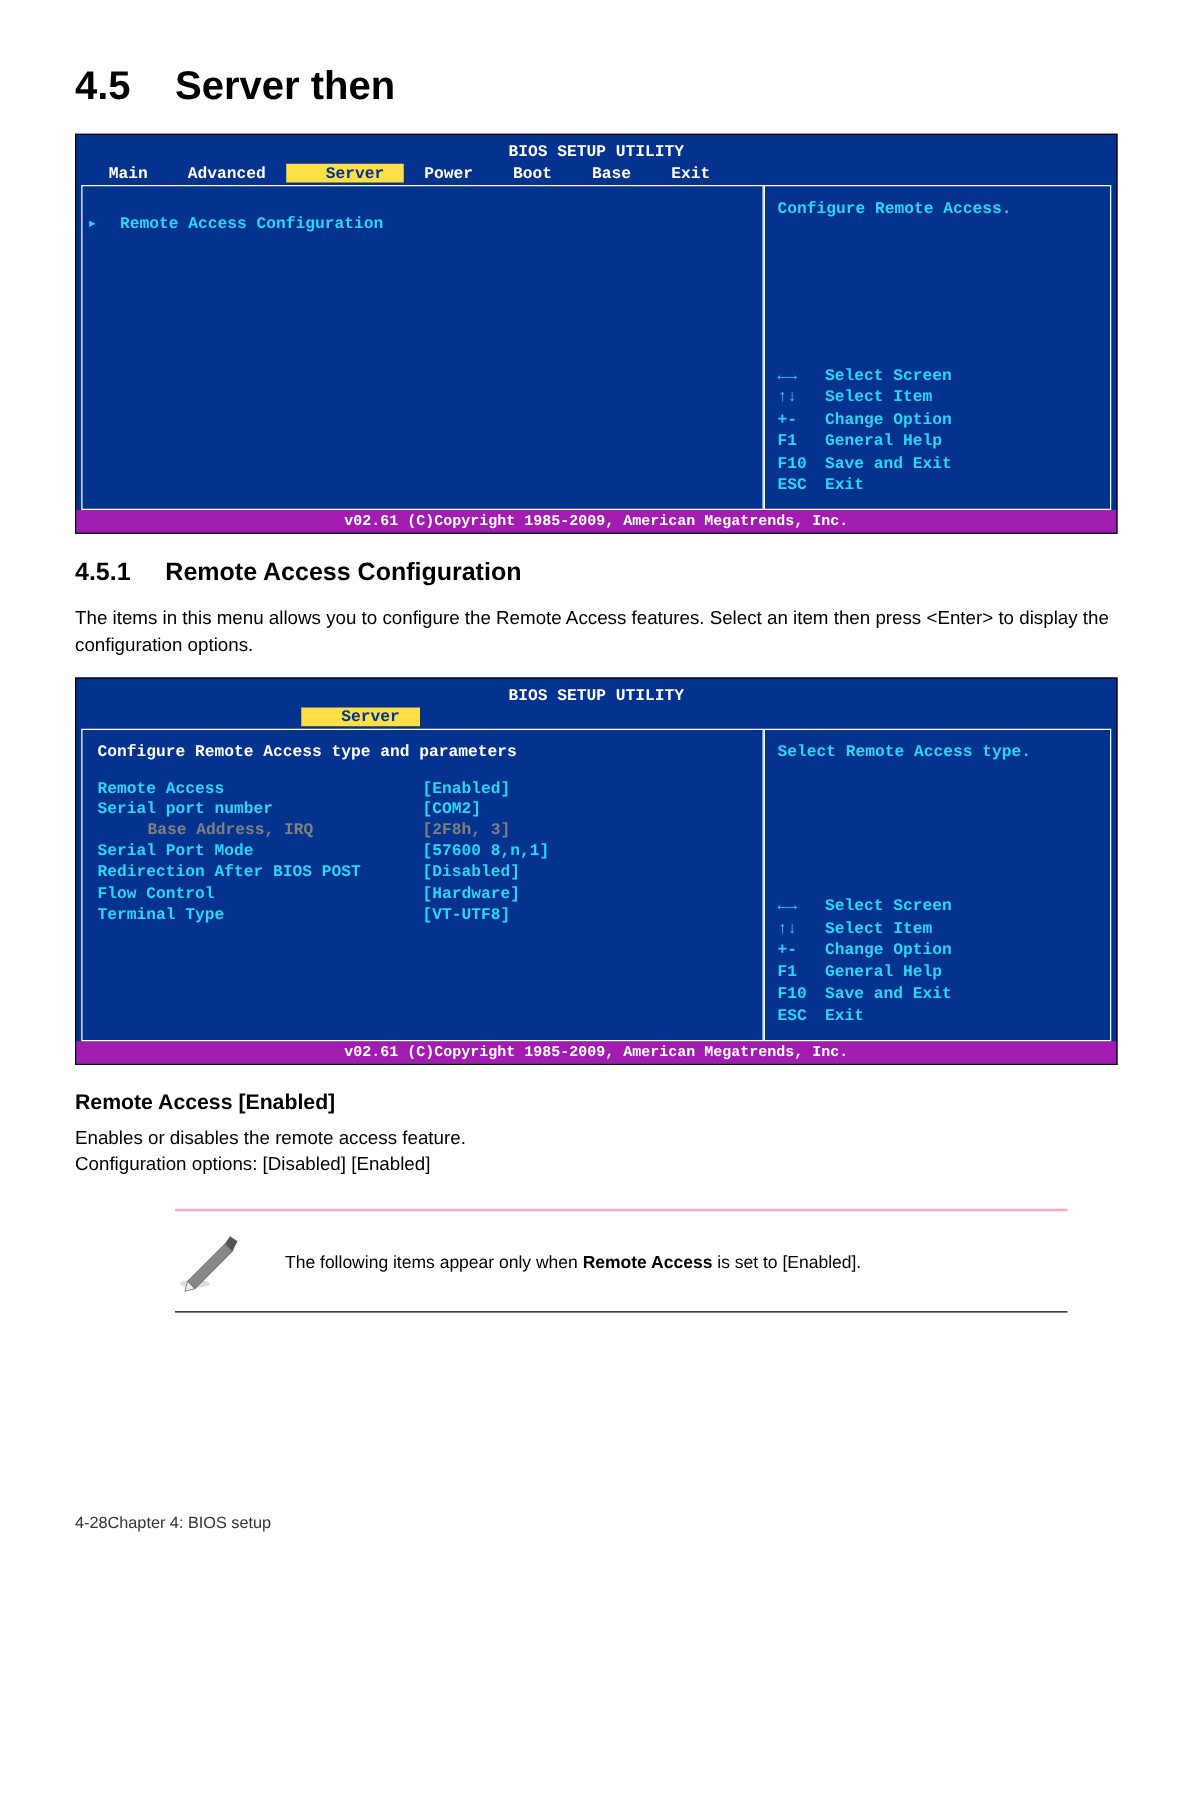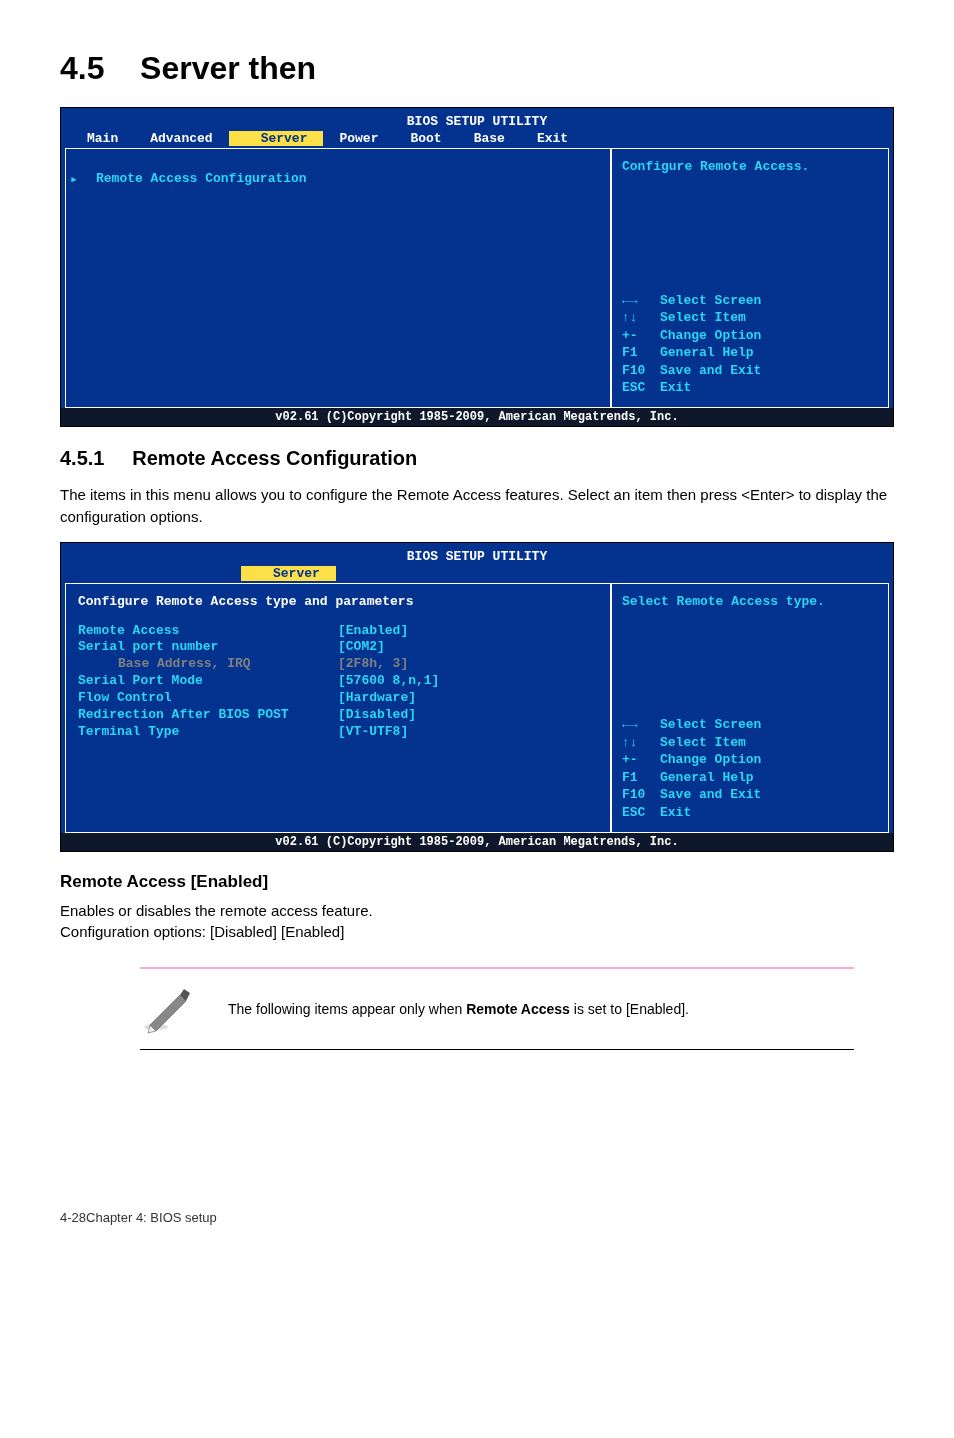--- a/index.html
+++ b/index.html
@@ -79,21 +79,21 @@
       width: 278px;
       border: 1px solid #fff;
       margin: 0 4px 0 0;
       padding: 10px 10px;
       color: #fff;
       display: flex;
       flex-direction: column;
       justify-content: space-between;
     }
     .bios-footer {
-      background: #0f172a;
+      background: #a21caf;
       color: #fff;
       text-align: center;
       padding: 2px 0;
       font-size: 12px;
     }
     .bios-row {
       display: flex;
       line-height: 1.3;
     }
     .label-col { width: 260px; }
@@ -221,26 +221,26 @@
           </div>
           <div class="bios-row">
             <span class="label-col gray indent">Base Address, IRQ</span>
             <span class="val-col gray">[2F8h, 3]</span>
           </div>
           <div class="bios-row">
             <span class="label-col cyan">Serial Port Mode</span>
             <span class="val-col cyan">[57600 8,n,1]</span>
           </div>
           <div class="bios-row">
+            <span class="label-col cyan">Redirection After BIOS POST</span>
+            <span class="val-col cyan">[Disabled]</span>
+          </div>
+          <div class="bios-row">
             <span class="label-col cyan">Flow Control</span>
             <span class="val-col cyan">[Hardware]</span>
-          </div>
-          <div class="bios-row">
-            <span class="label-col cyan">Redirection After BIOS POST</span>
-            <span class="val-col cyan">[Disabled]</span>
           </div>
           <div class="bios-row">
             <span class="label-col cyan">Terminal Type</span>
             <span class="val-col cyan">[VT-UTF8]</span>
           </div>
         </div>
     </div>
     <div class="bios-right">
       <div class="cyan">Select Remote Access type.</div>
       <div class="help-keys cyan">

